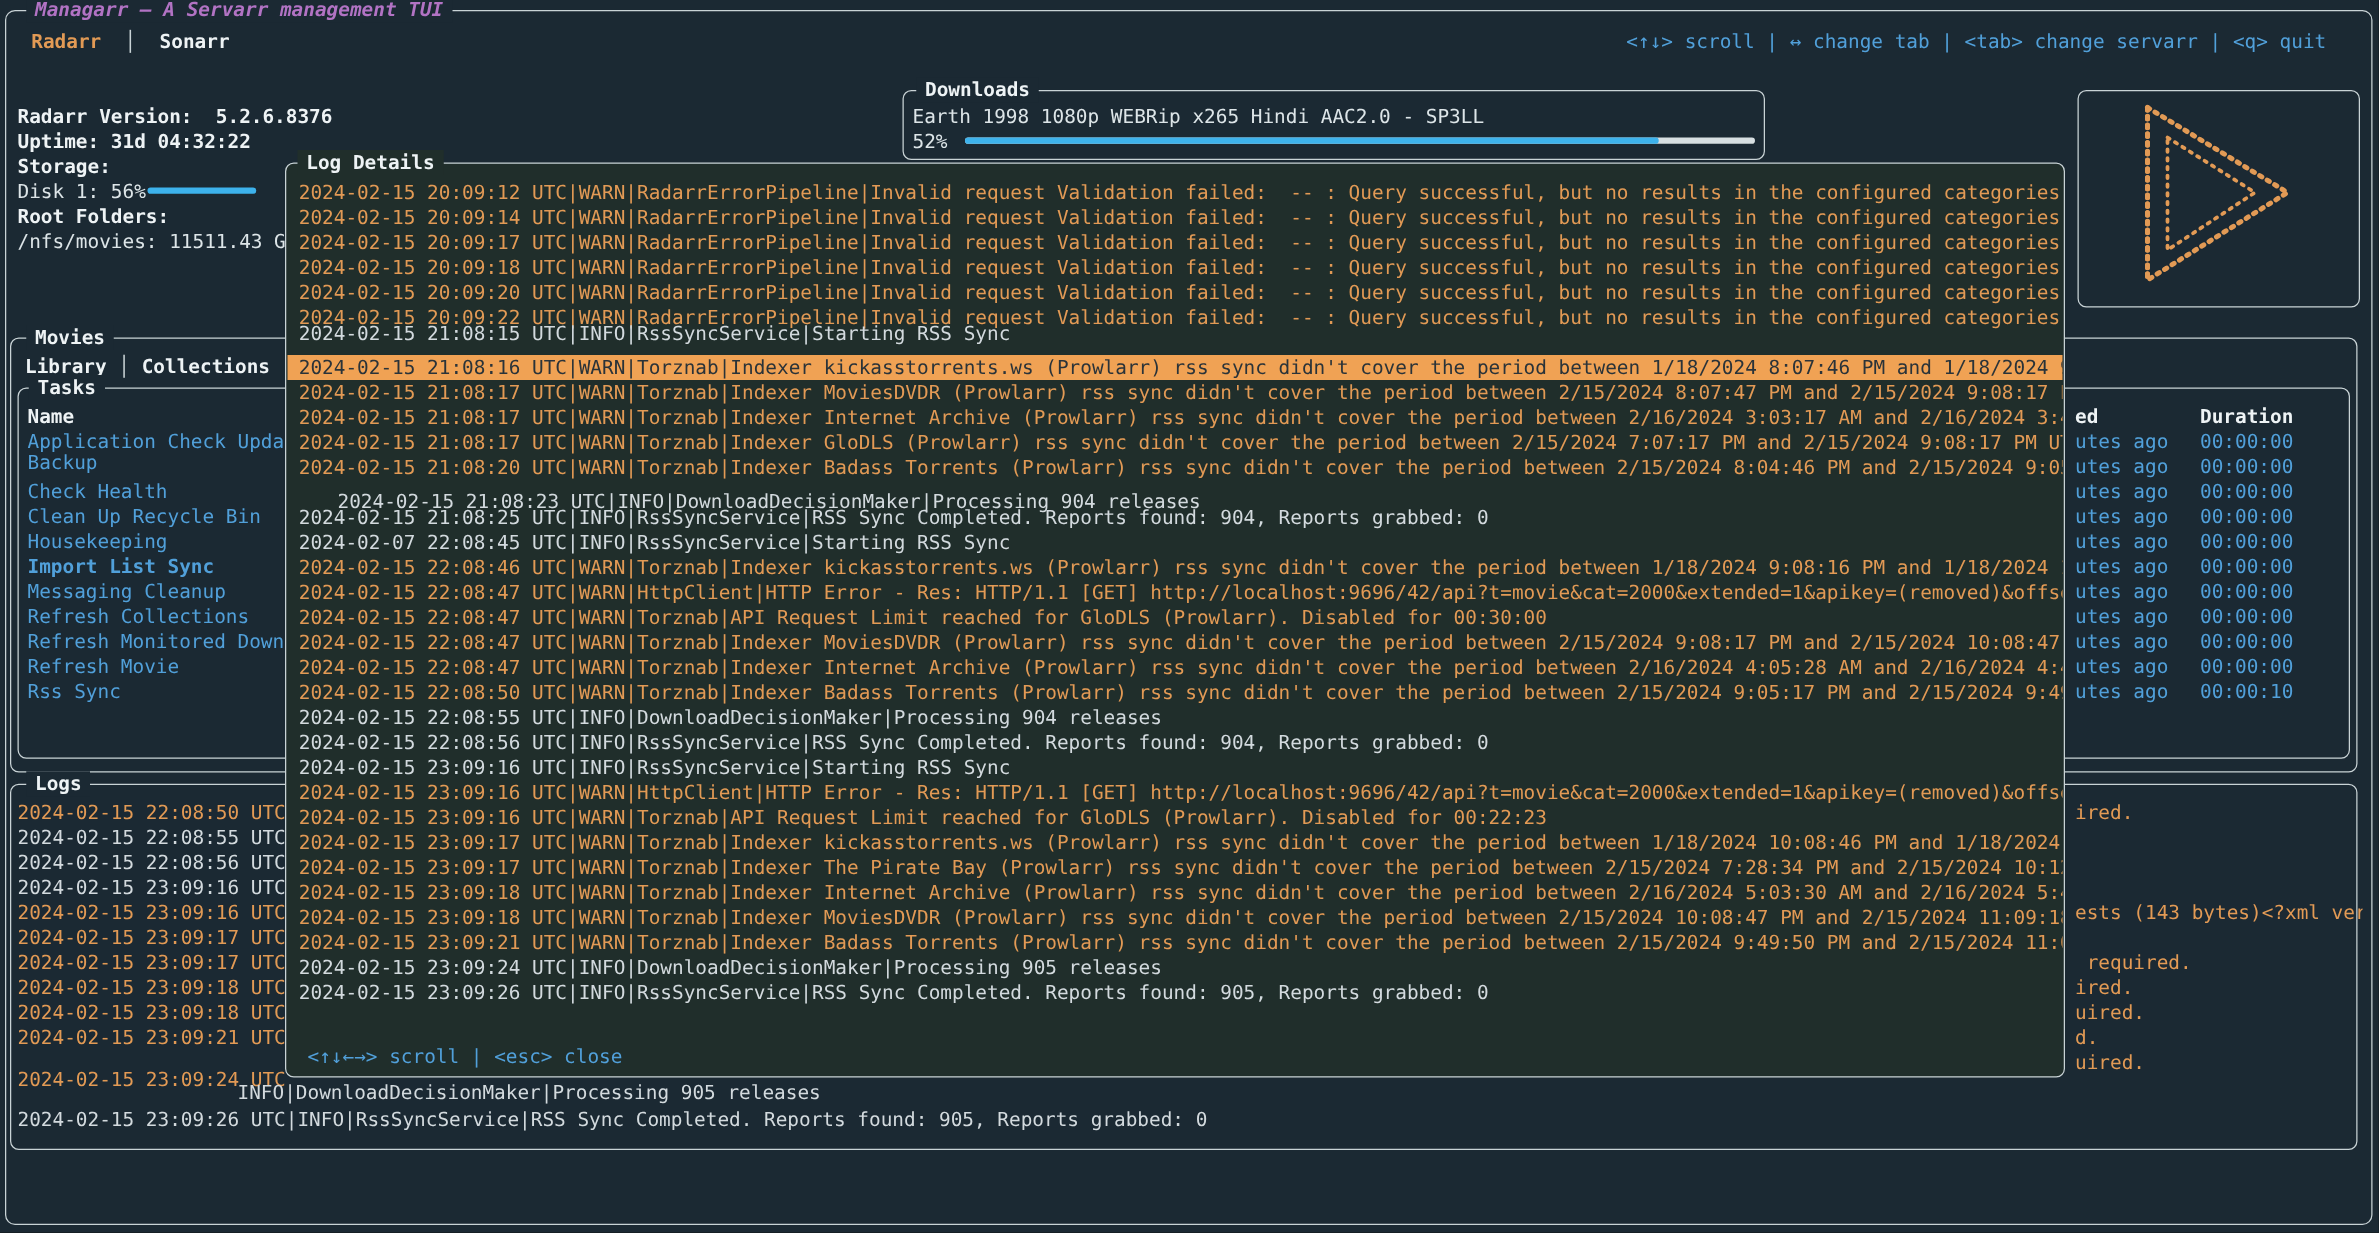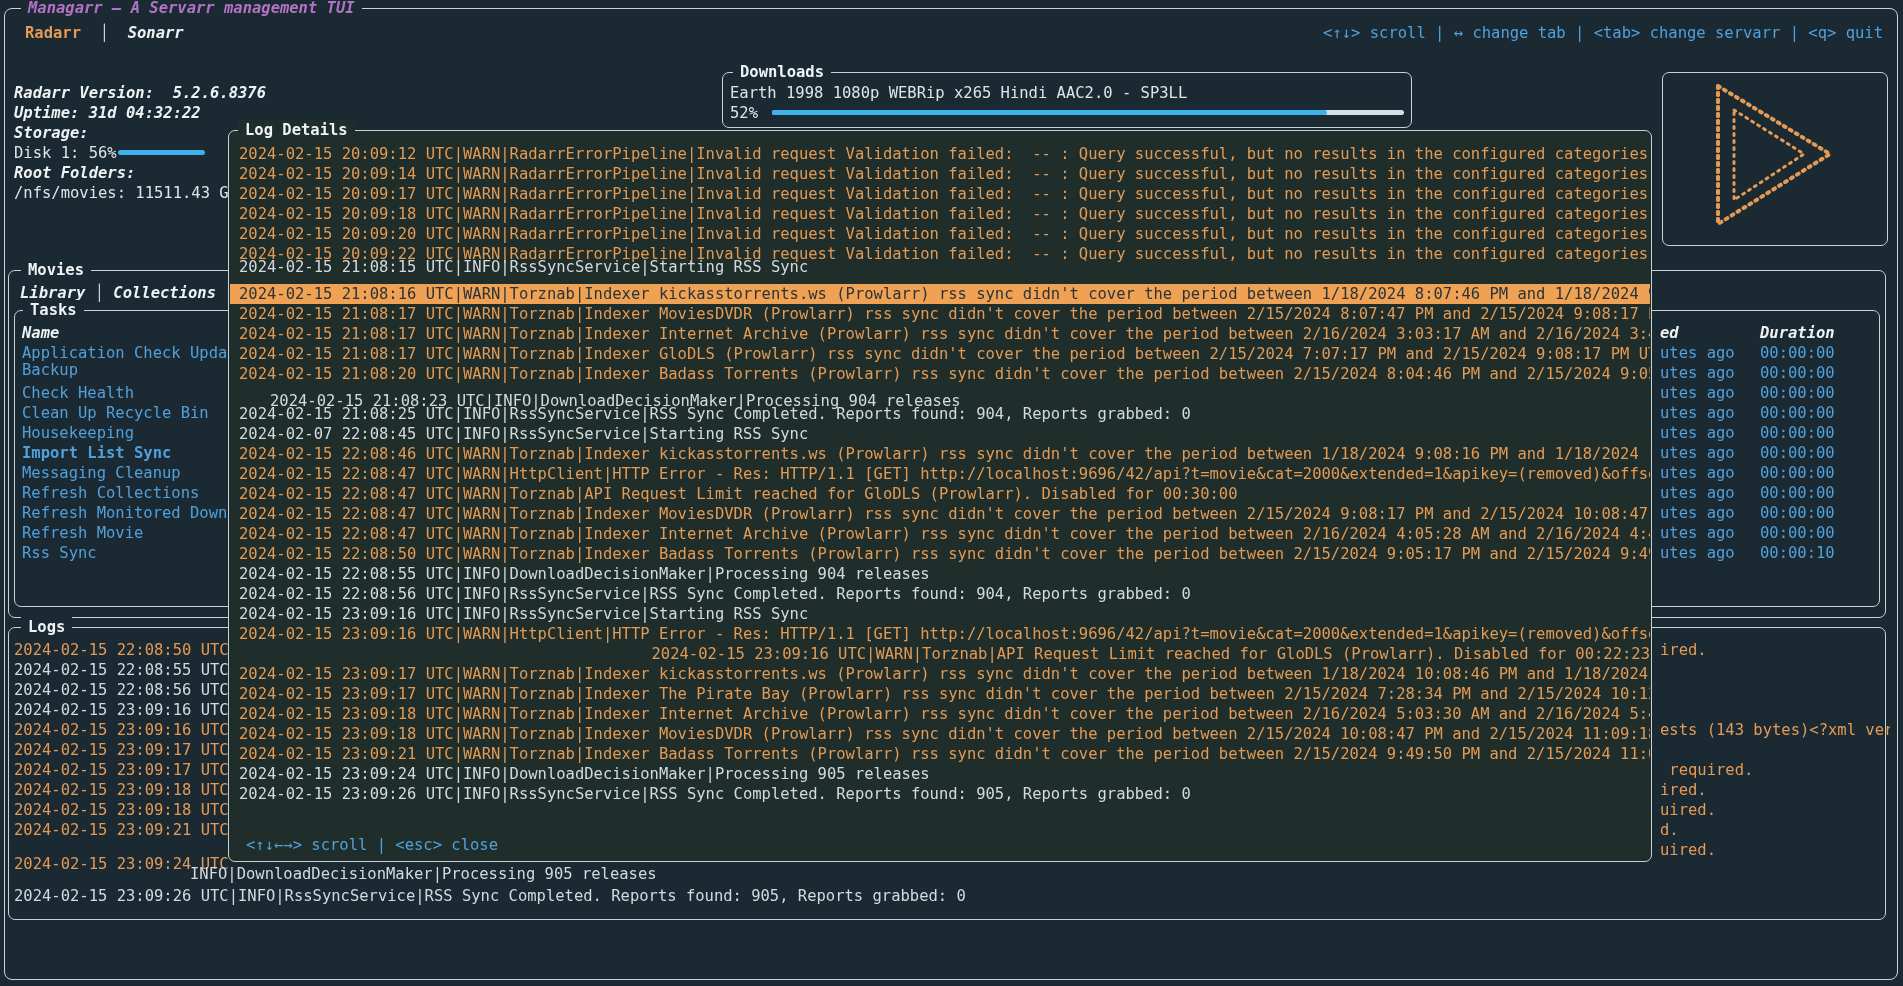--- a/index.html
+++ b/index.html
@@ -12,29 +12,29 @@
   html,body{background:#10181e;}
   .screen{position:relative;width:1903px;height:986px;background:var(--bg);
     font-family:"DejaVu Sans Mono","Liberation Mono",monospace;
     font-size:15.5px;line-height:20px;color:var(--white);overflow:hidden;}
   .box{position:absolute;border:1px solid var(--border);border-radius:7px;background:var(--bg);}
   .box-title{position:absolute;top:-11px;left:12px;background:var(--bg);padding:0 7px;
     font-weight:700;color:var(--white-b);white-space:pre;}
   .txt{position:absolute;white-space:pre;}
   .bold{font-weight:700;}
   .orange{color:var(--orange);}
-  .whiteb{color:var(--white-b);font-style:italic;}
+  .whiteb{color:var(--white-b);}
   .bar{position:absolute;height:5px;border-radius:3px;background:var(--bar-track);}
   .bar-fill{position:absolute;left:0;top:0;height:5px;border-radius:3px;background:var(--bar-blue);}
   
   .app-frame{position:absolute;left:4px;top:8px;width:1894px;height:972px;
     border:1px solid var(--border);border-radius:8px;}
   .app-title{position:absolute;left:16px;top:-11px;background:var(--bg);padding:0 7px;
     color:var(--purple);font-weight:700;font-style:italic;white-space:pre;}
-  .top-hints{position:absolute;right:14px;top:14px;white-space:pre;color:var(--blue);}
+  .top-hints{position:absolute;right:36px;top:14px;white-space:pre;color:var(--blue);}
   .tabs{position:absolute;left:20px;top:14px;white-space:pre;}
   .tab-sep{color:var(--border);}
   
   .modal{position:absolute;left:228px;top:130px;width:1424px;height:732px;
     border:1px solid var(--border);border-radius:7px;background:var(--modal-bg);z-index:20;}
   .modal .box-title{background:var(--modal-bg);}
   .m-rows{position:absolute;left:1px;right:1px;top:12px;bottom:20px;}
   .m-row{position:absolute;left:0;right:0;height:20px;overflow:hidden;white-space:pre;
     padding-left:9px;}
   .m-row.warn{color:var(--orange);}
@@ -193,21 +193,21 @@
         <div class="m-row warn" style="top: 301px;">2024-02-15 22:08:46 UTC|WARN|Torznab|Indexer kickasstorrents.ws (Prowlarr) rss sync didn't cover the period between 1/18/2024 9:08:16 PM and 1/18/2024 10:08:</div>
         <div class="m-row warn" style="top: 321px;">2024-02-15 22:08:47 UTC|WARN|HttpClient|HTTP Error - Res: HTTP/1.1 [GET] http://localhost:9696/42/api?t=movie&amp;cat=2000&amp;extended=1&amp;apikey=(removed)&amp;offset=0&amp;l</div>
         <div class="m-row warn" style="top: 341px;">2024-02-15 22:08:47 UTC|WARN|Torznab|API Request Limit reached for GloDLS (Prowlarr). Disabled for 00:30:00</div>
         <div class="m-row warn" style="top: 361px;">2024-02-15 22:08:47 UTC|WARN|Torznab|Indexer MoviesDVDR (Prowlarr) rss sync didn't cover the period between 2/15/2024 9:08:17 PM and 2/15/2024 10:08:47 PM UT</div>
         <div class="m-row warn" style="top: 381px;">2024-02-15 22:08:47 UTC|WARN|Torznab|Indexer Internet Archive (Prowlarr) rss sync didn't cover the period between 2/16/2024 4:05:28 AM and 2/16/2024 4:44:27</div>
         <div class="m-row warn" style="top: 401px;">2024-02-15 22:08:50 UTC|WARN|Torznab|Indexer Badass Torrents (Prowlarr) rss sync didn't cover the period between 2/15/2024 9:05:17 PM and 2/15/2024 9:49:50 P</div>
         <div class="m-row info" style="top: 421px;">2024-02-15 22:08:55 UTC|INFO|DownloadDecisionMaker|Processing 904 releases</div>
         <div class="m-row info" style="top: 441px;">2024-02-15 22:08:56 UTC|INFO|RssSyncService|RSS Sync Completed. Reports found: 904, Reports grabbed: 0</div>
         <div class="m-row info" style="top: 461px;">2024-02-15 23:09:16 UTC|INFO|RssSyncService|Starting RSS Sync</div>
         <div class="m-row warn" style="top: 481px;">2024-02-15 23:09:16 UTC|WARN|HttpClient|HTTP Error - Res: HTTP/1.1 [GET] http://localhost:9696/42/api?t=movie&amp;cat=2000&amp;extended=1&amp;apikey=(removed)&amp;offset=0&amp;l</div>
-        <div class="m-row warn" style="top: 501px; text-align: right;">2024-02-15 23:09:16 UTC|WARN|Torznab|API Request Limit reached for GloDLS (Prowlarr). Disabled for 00:22:23</div>
+        <div class="m-row warn" style="top: 501px;">2024-02-15 23:09:16 UTC|WARN|Torznab|API Request Limit reached for GloDLS (Prowlarr). Disabled for 00:22:23</div>
         <div class="m-row warn" style="top: 521px;">2024-02-15 23:09:17 UTC|WARN|Torznab|Indexer kickasstorrents.ws (Prowlarr) rss sync didn't cover the period between 1/18/2024 10:08:46 PM and 1/18/2024 11:09</div>
         <div class="m-row warn" style="top: 541px;">2024-02-15 23:09:17 UTC|WARN|Torznab|Indexer The Pirate Bay (Prowlarr) rss sync didn't cover the period between 2/15/2024 7:28:34 PM and 2/15/2024 10:12:05 P</div>
         <div class="m-row warn" style="top: 561px;">2024-02-15 23:09:18 UTC|WARN|Torznab|Indexer Internet Archive (Prowlarr) rss sync didn't cover the period between 2/16/2024 5:03:30 AM and 2/16/2024 5:43:28</div>
         <div class="m-row warn" style="top: 581px;">2024-02-15 23:09:18 UTC|WARN|Torznab|Indexer MoviesDVDR (Prowlarr) rss sync didn't cover the period between 2/15/2024 10:08:47 PM and 2/15/2024 11:09:18 PM U</div>
         <div class="m-row warn" style="top: 601px;">2024-02-15 23:09:21 UTC|WARN|Torznab|Indexer Badass Torrents (Prowlarr) rss sync didn't cover the period between 2/15/2024 9:49:50 PM and 2/15/2024 11:05:17</div>
         <div class="m-row info" style="top: 621px;">2024-02-15 23:09:24 UTC|INFO|DownloadDecisionMaker|Processing 905 releases</div>
         <div class="m-row info" style="top: 641px;">2024-02-15 23:09:26 UTC|INFO|RssSyncService|RSS Sync Completed. Reports found: 905, Reports grabbed: 0</div>
       </div>
     <div class="m-footer">&lt;↑↓←→&gt; scroll | &lt;esc&gt; close</div>
   </div>

